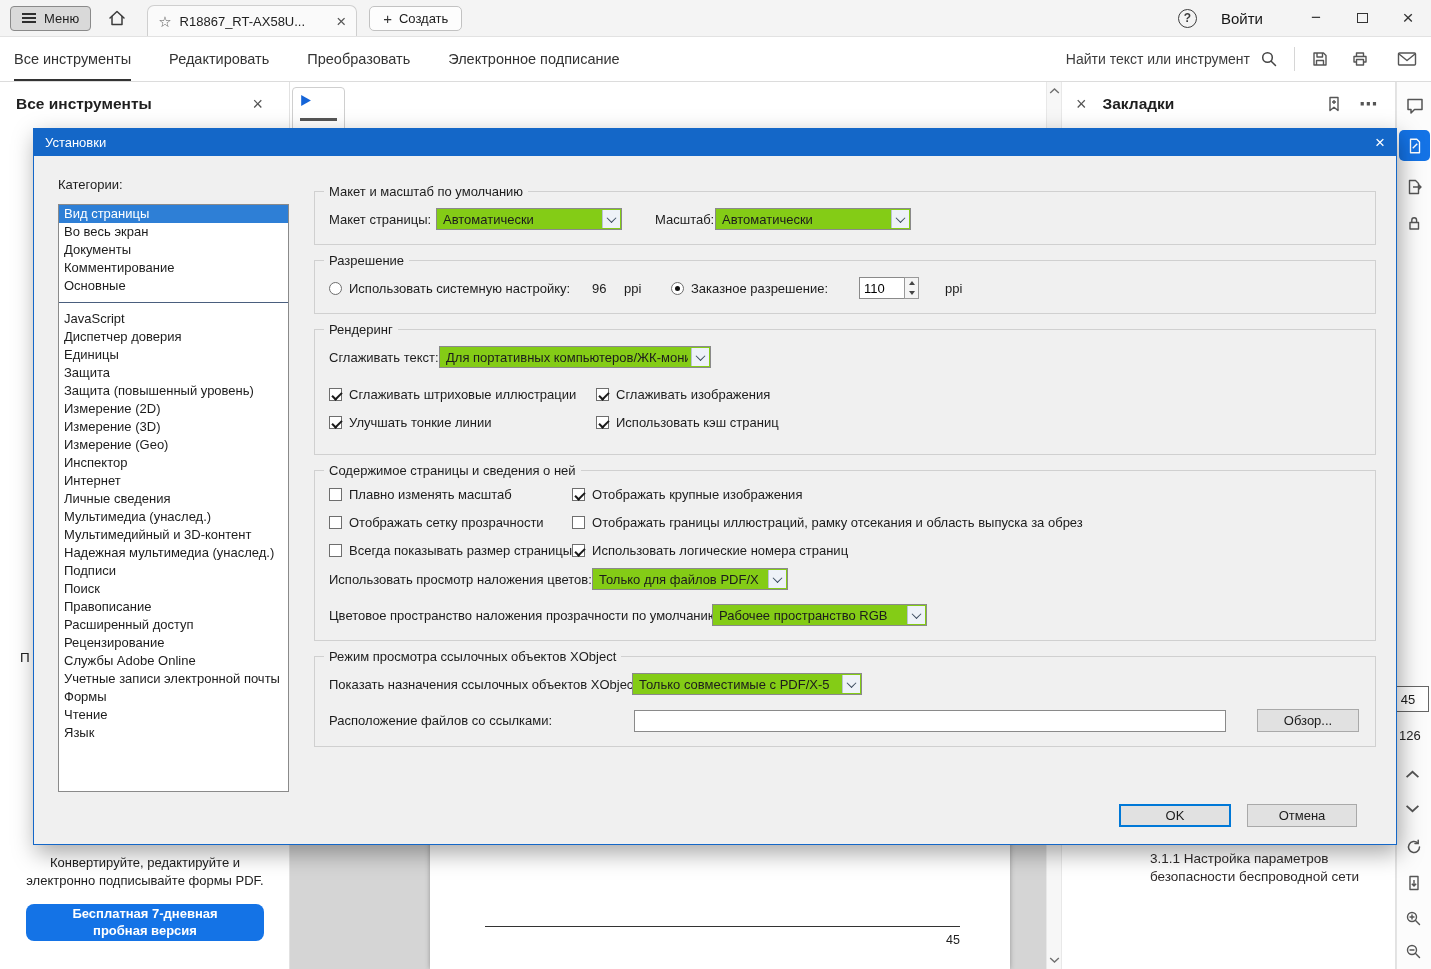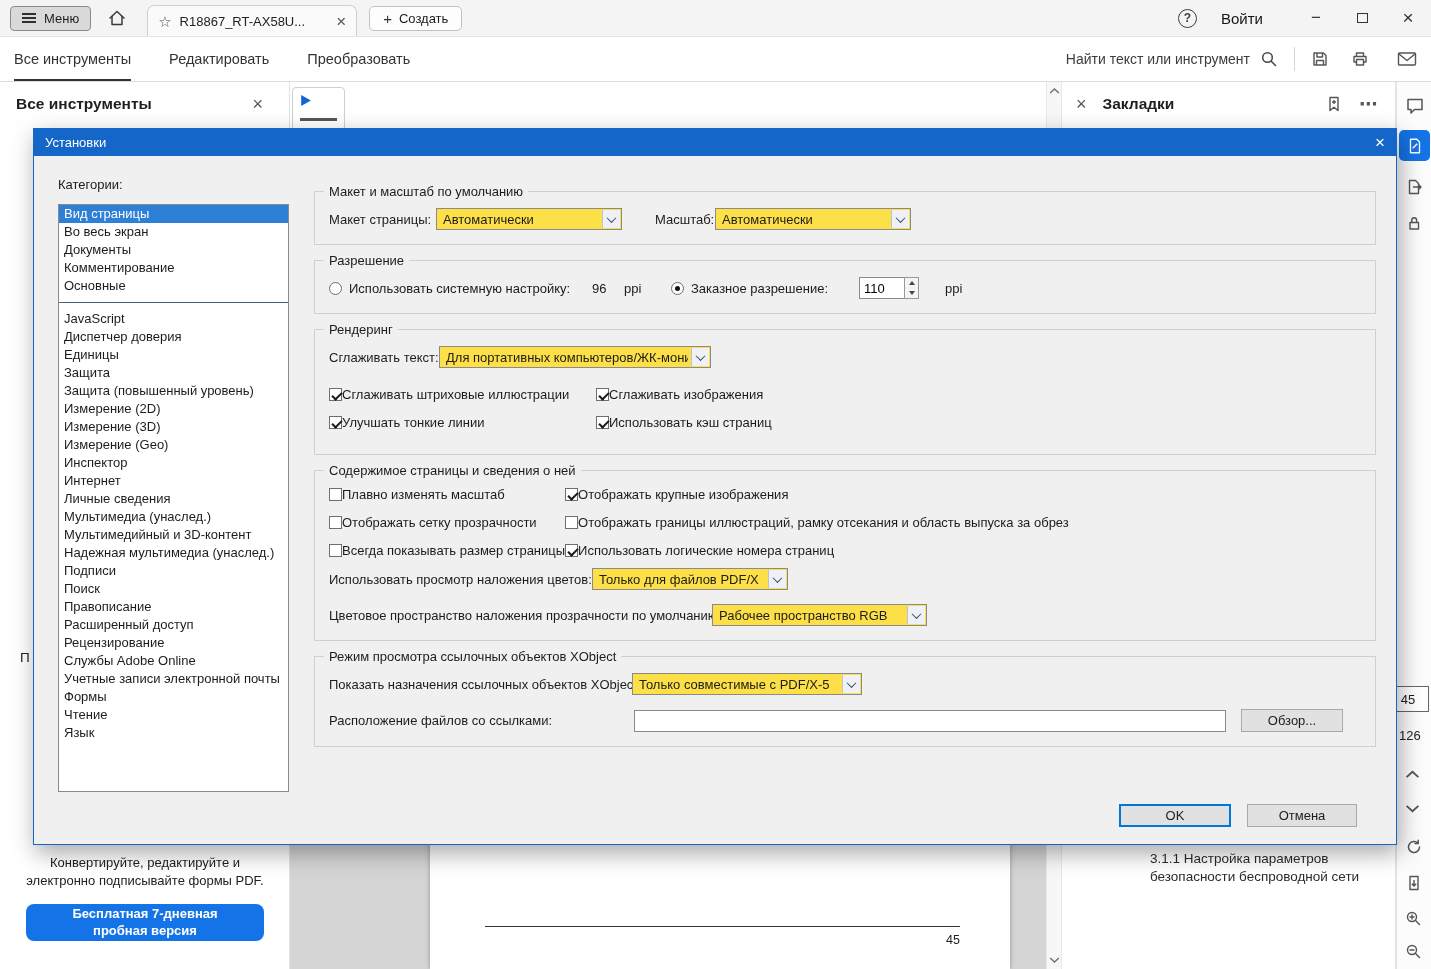--- a/index.html
+++ b/index.html
@@ -107,32 +107,32 @@
           border:1px solid #8a8a8a; overflow:hidden; }
   .cat { height:18px; line-height:18px; padding-left:5px; white-space:nowrap; }
   .cat.selected { background:var(--selection-blue,#2e7fd6); color:#fff; }
   .cat-sep { height:15px; position:relative; }
   .cat-sep::after { content:""; position:absolute; left:0; right:0; top:7px; border-top:1px solid #4a5e7e; }
   .dlg-content { position:absolute; left:280px; top:20px; width:1062px; }
   .grp { position:relative; border:1px solid #d0d0d0; padding:16px 14px 14px; margin-top:15px; margin-bottom:2px; }
   .grp-title { position:absolute; top:-8px; left:9px; background:#f0f0f0; padding:0 5px; }
   .row { display:flex; align-items:center; }
   .lbl { white-space:nowrap; }
-  .combo { height:22px; background:#fde047; border:1px solid #8a8a8a; position:relative; display:flex;
+  .combo { height:22px; background:#84cc16; border:1px solid #8a8a8a; position:relative; display:flex;
            align-items:center; padding:0 22px 0 6px; white-space:nowrap; }
   .combo-val { overflow:hidden; white-space:nowrap; }
   .combo-btn { position:absolute; right:1px; top:1px; bottom:1px; width:18px; background:#eef2f8;
                border-left:1px solid #b9c4d2; display:flex; align-items:center; justify-content:center; }
   .chev { width:7px; height:7px; border-right:1.6px solid #3a4a5e; border-bottom:1.6px solid #3a4a5e;
           transform:rotate(45deg) translate(-1px,-1px); display:block; }
   .radio { display:flex; align-items:center; gap:7px; }
   .rdot { width:13px; height:13px; border:1px solid #6e6e6e; border-radius:50%; background:#fff;
           position:relative; flex:none; display:block; }
   .radio.checked .rdot::after { content:""; position:absolute; inset:3px; background:#111; border-radius:50%; }
-  .cb { display:flex; align-items:center; }
+  .cb { display:flex; align-items:center; gap:7px; }
   .cbox { width:13px; height:13px; border:1px solid #6e6e6e; background:#fff; position:relative; flex:none; display:block; }
   .cb.checked .cbox::after { content:""; position:absolute; left:1.5px; top:2.5px; width:8px; height:4px;
                              border-left:2px solid #1b1b1b; border-bottom:2px solid #1b1b1b; transform:rotate(-45deg); }
   .cb-grid { display:grid; row-gap:13px; }
   .cb-col { display:flex; flex-direction:column; gap:13px; }
   .num-input { width:46px; height:22px; border:1px solid #8a8a8a; background:#fff; padding:0 4px;
                font:13px "Liberation Sans","DejaVu Sans",sans-serif; }
   .spin { display:flex; flex-direction:column; width:15px; height:22px; border:1px solid #999;
           margin-left:-1px; background:#f4f4f4; }
   .spin-half { flex:1; display:flex; align-items:center; justify-content:center; }
@@ -198,20 +198,23 @@
         </div>
 
         <div class="rb-tab">
           <span>Редактировать</span>
         </div>
 
         <div class="rb-tab">
           <span>Преобразовать</span>
         </div>
 
+        <div class="rb-tab">
+          <span>Электронное подписание</span>
+        </div>
       </div>
     <div class="ribbon-right">
       <span class="search-label">Найти текст или инструмент</span>
       <svg class="sic" width="18" height="18" viewBox="0 0 18 18" fill="none" stroke="#444" stroke-width="1.5" stroke-linecap="round">
         <circle cx="7.5" cy="7.5" r="4.8"></circle>
           <line x1="11.2" y1="11.2" x2="15.5" y2="15.5"></line>
       </svg>
       <span class="vdiv"></span>
       <svg width="18" height="18" viewBox="0 0 18 18" fill="none" stroke="#555" stroke-width="1.4" stroke-linejoin="round">
         <path d="M3 3 H12.5 L15 5.5 V15 H3 Z"></path>
@@ -555,21 +558,21 @@
             <div class="combo" style="width:230px">
               <span class="combo-val">Только совместимые с PDF/X-5</span>
               <span class="combo-btn">
                   <span class="chev"></span>
                 </span>
             </div>
           </div>
           <div class="row" style="margin-top:14px">
             <span class="lbl" style="width:305px">Расположение файлов со ссылками:</span>
             <input class="text-input" style="width: 592px;" value="">
-            <button class="btn" style="width:102px;margin-left:15px">Обзор...</button>
+            <button class="btn" style="width:102px;margin-left:31px">Обзор...</button>
           </div>
         </div>
       </div>
 
       <div class="dlg-actions">
         <button class="btn default" style="width:112px">OK</button>
         <button class="btn" style="width:110px">Отмена</button>
       </div>
     </div>
   </div>

